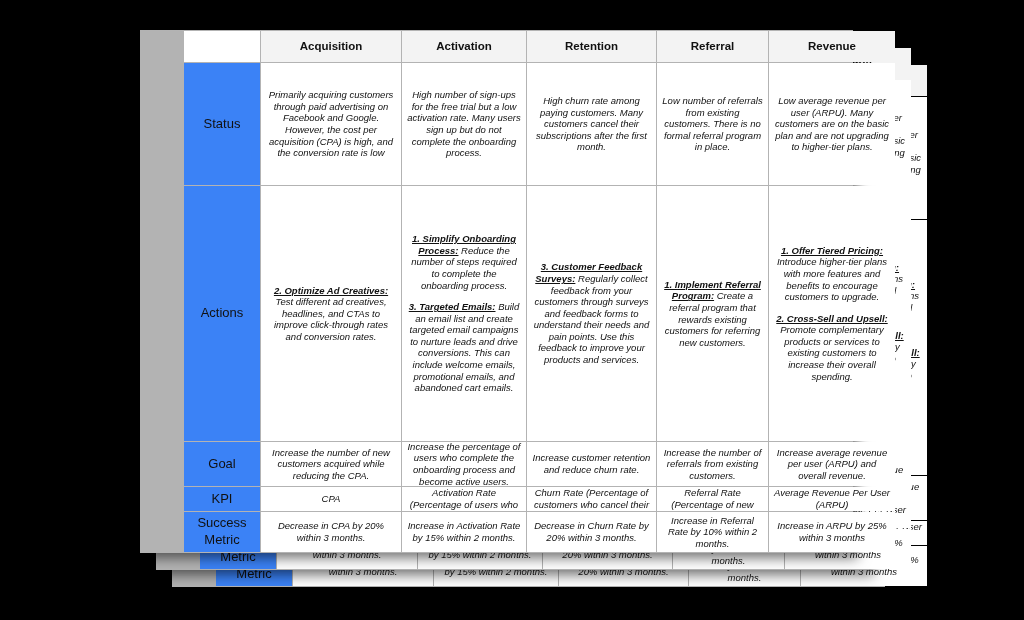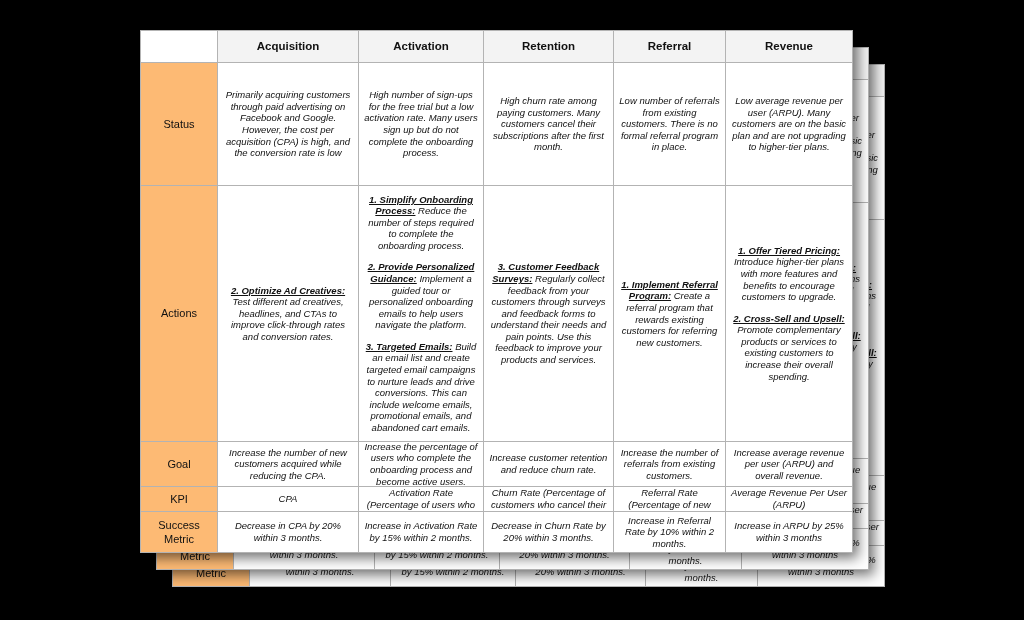--- a/index.html
+++ b/index.html
@@ -19,35 +19,36 @@
 
   .card {
     width: 713px; height: 523px;
     background: #b3b3b3;               
     border: 1px solid #b3b3b3;
     box-shadow: 5px 5px 12px rgba(0,0,0,0.55);
     display: grid;
     grid-template-columns: 76px 140px 124px 129px 111px 126px;
     grid-template-rows: 31px 122px 255px 44px 24px 40px;
     gap: 1px;
+    padding-left: 43px;
   }
   .cell {
     background: #ffffff;
     display: flex; flex-direction: column;
     align-items: center; justify-content: center;
     text-align: center;
     overflow: hidden;
     padding: 0 5px;
     font-style: italic;
     font-size: 9.5px;
     line-height: 1.22;
   }
   .cell.header { background: #f3f3f3; font-style: normal; font-weight: 700; font-size: 11.5px; }
   .cell.corner { background: #ffffff; }
-  .cell.label  { background: #fdba74; font-style: normal; font-size: 11px; line-height: 1.3; }
+  .cell.label  { background: #3b82f6; font-style: normal; font-size: 13px; line-height: 1.3; }
   .action-item { margin: 0 0 10px 0; }
   .action-item:last-child { margin-bottom: 0; }
   .action-lead { font-weight: 700; text-decoration: underline; }
 </style>
 </head>
 <body>
 
 <div class="card-slot slot-back">
   <div class="card">
 
@@ -334,21 +335,20 @@
       </div>
 
     <div class="cell label">
         <span>Actions</span>
       </div>
     <div class="cell">
       <p class="action-item"><b class="action-lead">2. Optimize Ad Creatives:</b> <span>Test different ad creatives, headlines, and CTAs to improve click-through rates and conversion rates.</span></p>
     </div>
     <div class="cell">
       <p class="action-item"><b class="action-lead">1. Simplify Onboarding Process:</b> <span>Reduce the number of steps required to complete the onboarding process.</span></p>
-      <p class="action-item"><b class="action-lead">2. Provide Personalized Guidance:</b> <span>Implement a guided tour or personalized onboarding emails to help users navigate the platform.</span></p>
       <p class="action-item"><b class="action-lead">3. Targeted Emails:</b> <span>Build an email list and create targeted email campaigns to nurture leads and drive conversions. This can include welcome emails, promotional emails, and abandoned cart emails.</span></p>
     </div>
     <div class="cell">
       <p class="action-item"><b class="action-lead">3. Customer Feedback Surveys:</b> <span>Regularly collect feedback from your customers through surveys and feedback forms to understand their needs and pain points. Use this feedback to improve your products and services.</span></p>
     </div>
     <div class="cell">
       <p class="action-item"><b class="action-lead">1. Implement Referral Program:</b> <span>Create a referral program that rewards existing customers for referring new customers.</span></p>
     </div>
     <div class="cell">
       <p class="action-item"><b class="action-lead">1. Offer Tiered Pricing:</b> <span>Introduce higher-tier plans with more features and benefits to encourage customers to upgrade.</span></p>

